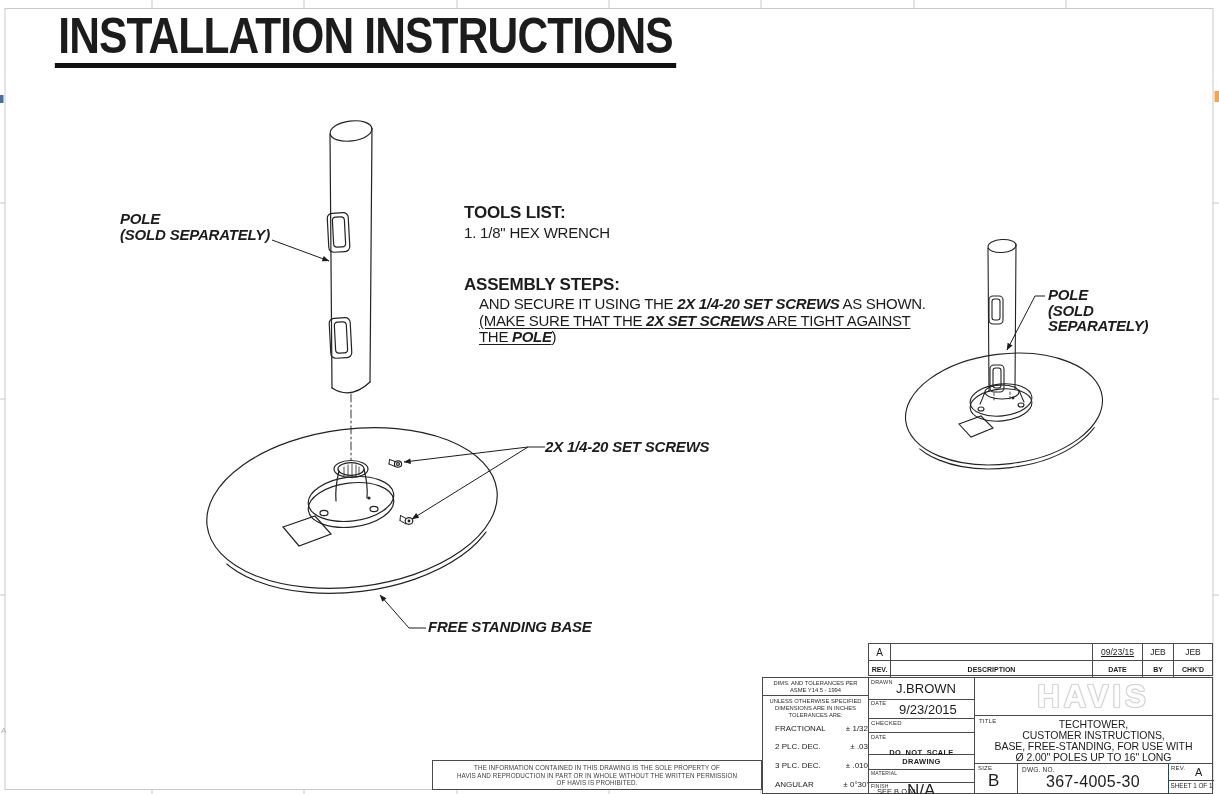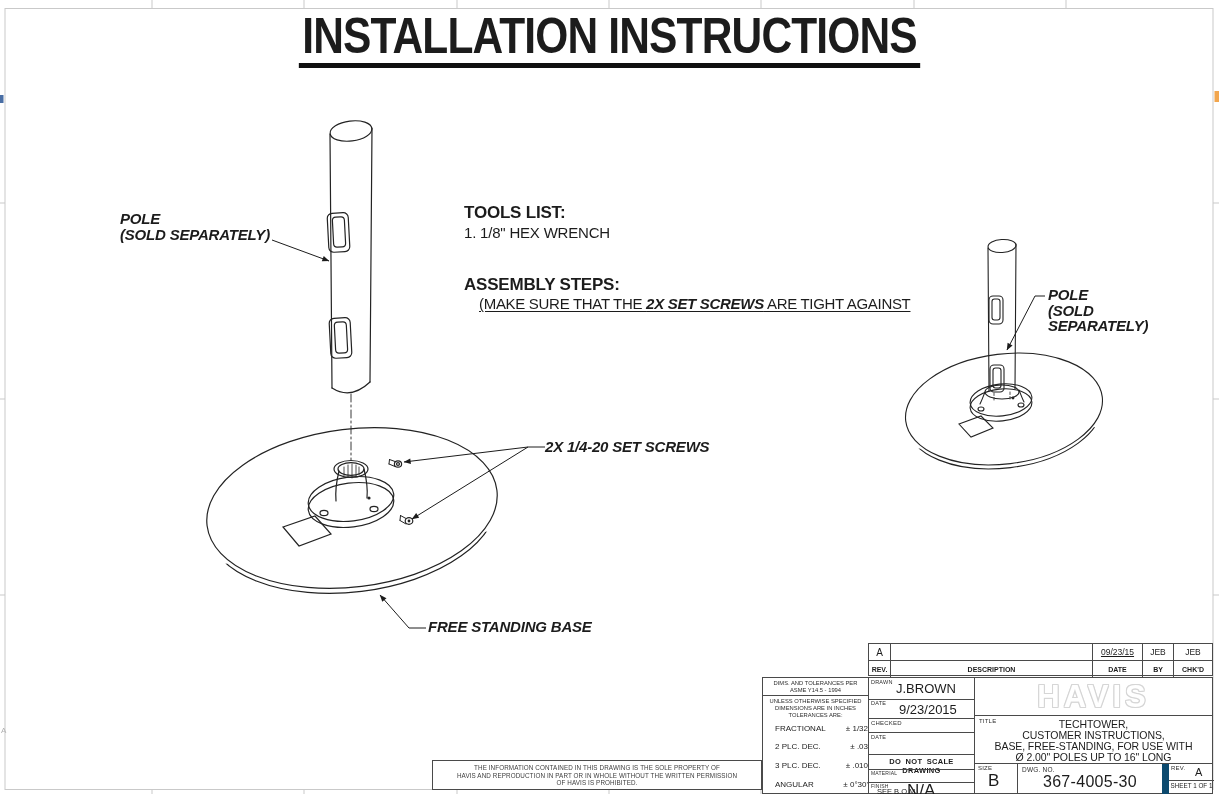--- a/index.html
+++ b/index.html
@@ -1,20 +1,20 @@
 <!DOCTYPE html>
 <html><head>
 <meta charset="utf-8">
 <style>
   html,body{margin:0;padding:0;background:#fff;}
   #page{position:relative;width:1219px;height:794px;background:#ffffff;overflow:hidden;
         font-family:"Liberation Sans",sans-serif;color:#1c1c1c;}
   .abs{position:absolute;}
   
-  #sheet-title{left:0;top:10px;width:1219px;text-align:center;}
+  #sheet-title{left:0;top:10px;width:1219px;text-align:left;}
   #sheet-title span{display:inline-block;font-size:50px;font-weight:bold;letter-spacing:-1px;
         transform:scaleX(.85);transform-origin:center;border-bottom:5px solid #101010;
         padding:0 4px 1px 4px;line-height:52px;white-space:nowrap;}
   
   .cadlbl{font-weight:bold;font-style:italic;font-size:15px;line-height:15.5px;
           white-space:nowrap;letter-spacing:-.2px;}
   
   #instructions{left:464px;top:203px;width:505px;}
   .h-ul{font-weight:bold;font-size:17px;line-height:19px;letter-spacing:-.2px;}
   .plain{font-size:15px;line-height:17px;letter-spacing:-.2px;}
@@ -184,21 +184,23 @@
     <div>POLE</div>
     <div>(SOLD</div>
     <div>SEPARATELY)</div>
   </div>
 
   <div class="abs" id="instructions">
     <div class="h-ul">TOOLS LIST:</div>
     <div class="plain" style="margin-top:2px;">1. 1/8" HEX WRENCH</div>
     <div class="h-ul" style="margin-top:34px;">ASSEMBLY STEPS:</div>
     <div class="steps" style="margin-top:2px;">
+      <div class="ind"><span>AND SECURE IT USING THE </span><span class="bi">2X 1/4-20 SET SCREWS</span><span> AS SHOWN.</span></div>
       <div class="ind"><span class="u"><span>(MAKE SURE THAT THE </span><span class="bi">2X SET SCREWS</span><span> ARE TIGHT AGAINST</span></span></div>
+      <div class="ind"><span class="u"><span>THE </span><span class="bi">POLE</span></span><span>)</span></div>
     </div>
   </div>
 
   <div class="cell" style="left:868px;top:643px;width:345px;height:33px;">
     <div class="rt-row" style="border-bottom:1px solid #4a4a4a;">
       <div class="rt-cell" style="width:22px;font-size:10px;">A</div>
       <div class="rt-cell" style="width:202px;font-size:8px;"></div>
       <div class="rt-cell" style="width:50px;font-size:8.5px;text-decoration:underline;">09/23/15</div>
       <div class="rt-cell" style="width:31px;font-size:8.5px;">JEB</div>
       <div class="rt-cell" style="width:38px;font-size:8.5px;">JEB</div>
@@ -241,21 +243,21 @@
     <div class="tlab" style="left:2px;top:1px;">DRAWN</div>
     <div class="abs" style="left:27px;top:3px;font-size:13px;">J.BROWN</div>
     <div class="row-line" style="top:21px;"></div>
     <div class="tlab" style="left:2px;top:22px;">DATE</div>
     <div class="abs" style="left:30px;top:24px;font-size:13px;">9/23/2015</div>
     <div class="row-line" style="top:40px;"></div>
     <div class="tlab" style="left:2px;top:42px;font-size:6px;">CHECKED</div>
     <div class="row-line" style="top:54px;"></div>
     <div class="tlab" style="left:2px;top:56px;">DATE</div>
     <div class="row-line" style="top:76px;"></div>
-    <div class="abs" style="left:0;top:79px;width:100%;text-align:center;font-size:7.5px;font-weight:bold;letter-spacing:.3px;word-spacing:2px;">DO NOT SCALE DRAWING</div>
+    <div class="abs" style="left:0;top:70px;width:100%;text-align:center;font-size:7.5px;font-weight:bold;letter-spacing:.3px;word-spacing:2px;">DO NOT SCALE DRAWING</div>
     <div class="row-line" style="top:91px;"></div>
     <div class="tlab" style="left:2px;top:92px;font-size:5px;">MATERIAL</div>
     <div class="abs" style="left:8px;top:109px;font-size:7.5px;">SEE B.O.M.</div>
     <div class="row-line" style="top:104px;"></div>
     <div class="tlab" style="left:2px;top:105px;font-size:5px;">FINISH</div>
     <div class="abs" style="left:38px;top:103px;font-size:17px;">N/A</div>
   </div>
 
   <div class="cell" style="left:974px;top:677px;width:239px;height:117px;">
     <div class="abs" style="left:0;top:0;width:100%;height:38px;display:flex;align-items:center;justify-content:center;border-bottom:1px solid #4a4a4a;box-sizing:border-box;">
@@ -268,21 +270,21 @@
         <div class="ttl-line">CUSTOMER INSTRUCTIONS,</div>
         <div class="ttl-line">BASE, FREE-STANDING, FOR USE WITH</div>
         <div class="ttl-line">Ø 2.00" POLES UP TO 16" LONG</div>
       </div>
     </div>
     <div class="abs" style="left:0;top:86px;width:100%;height:31px;">
       <div class="abs" style="left:0;top:0;width:43px;height:100%;border-right:1px solid #4a4a4a;box-sizing:border-box;">
         <div class="tlab" style="left:3px;top:1px;font-size:6px;">SIZE</div>
         <div class="abs" style="left:13px;top:7px;font-size:17px;">B</div>
       </div>
-      <div class="abs" style="left:43px;top:0;width:151px;height:100%;border-right:7px solid #0c4a6e;box-sizing:border-box;">
+      <div class="abs" style="left:43px;top:0;width:151px;height:100%;border-right:1px solid #0c4a6e;box-sizing:border-box;">
         <div class="tlab" style="left:4px;top:2px;font-size:6.5px;">DWG.  NO.</div>
         <div class="abs" style="left:0;top:9px;width:100%;text-align:center;font-size:16px;letter-spacing:.3px;">367-4005-30</div>
       </div>
       <div class="abs" style="left:194px;top:0;width:45px;height:100%;">
         <div class="abs" style="left:0;top:0;width:100%;height:17px;border-bottom:1px solid #4a4a4a;box-sizing:border-box;">
           <div class="tlab" style="left:2px;top:1px;font-size:6px;">REV.</div>
           <div class="abs" style="left:26px;top:2px;font-size:11px;">A</div>
         </div>
         <div class="abs" style="left:0;top:18px;width:100%;text-align:center;font-size:6.3px;">SHEET 1 OF 1</div>
       </div>

